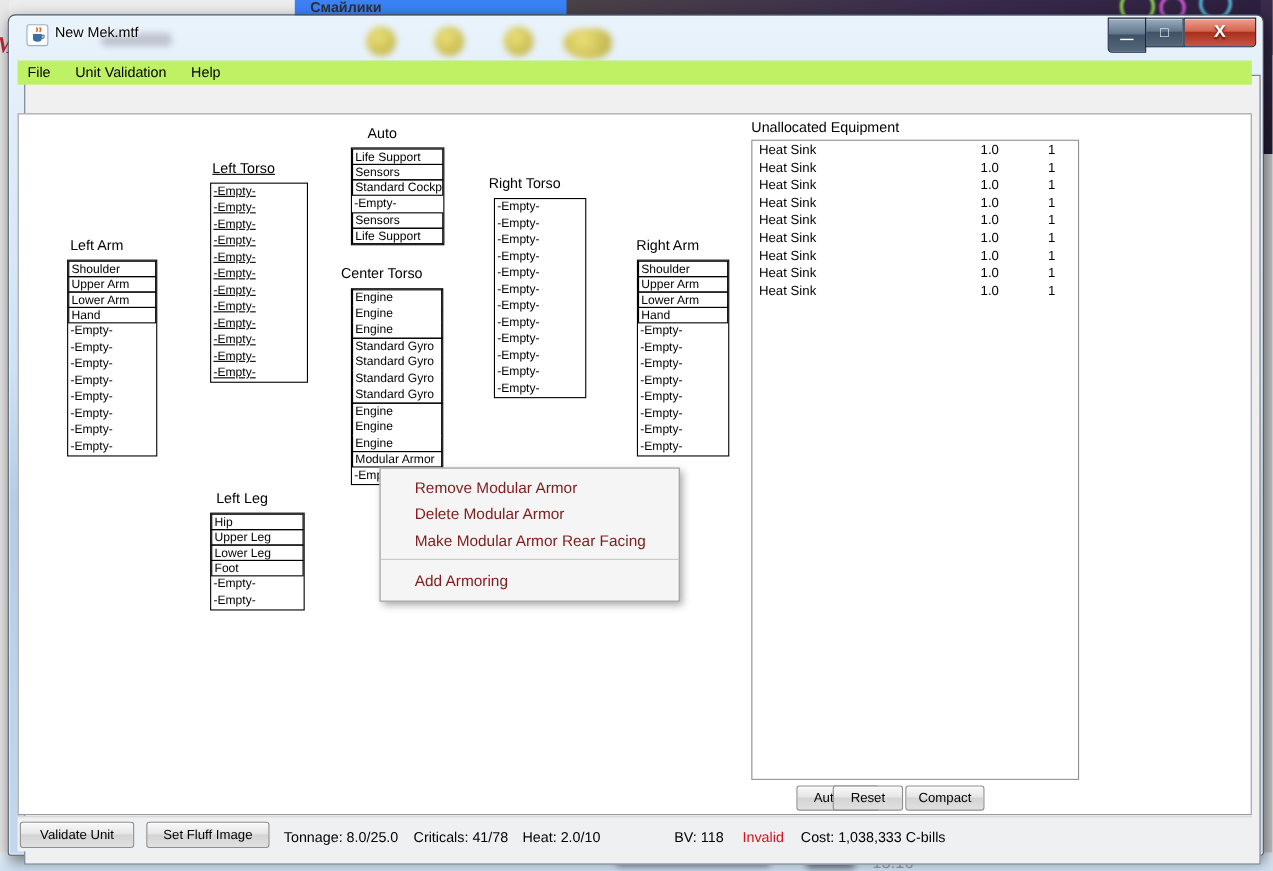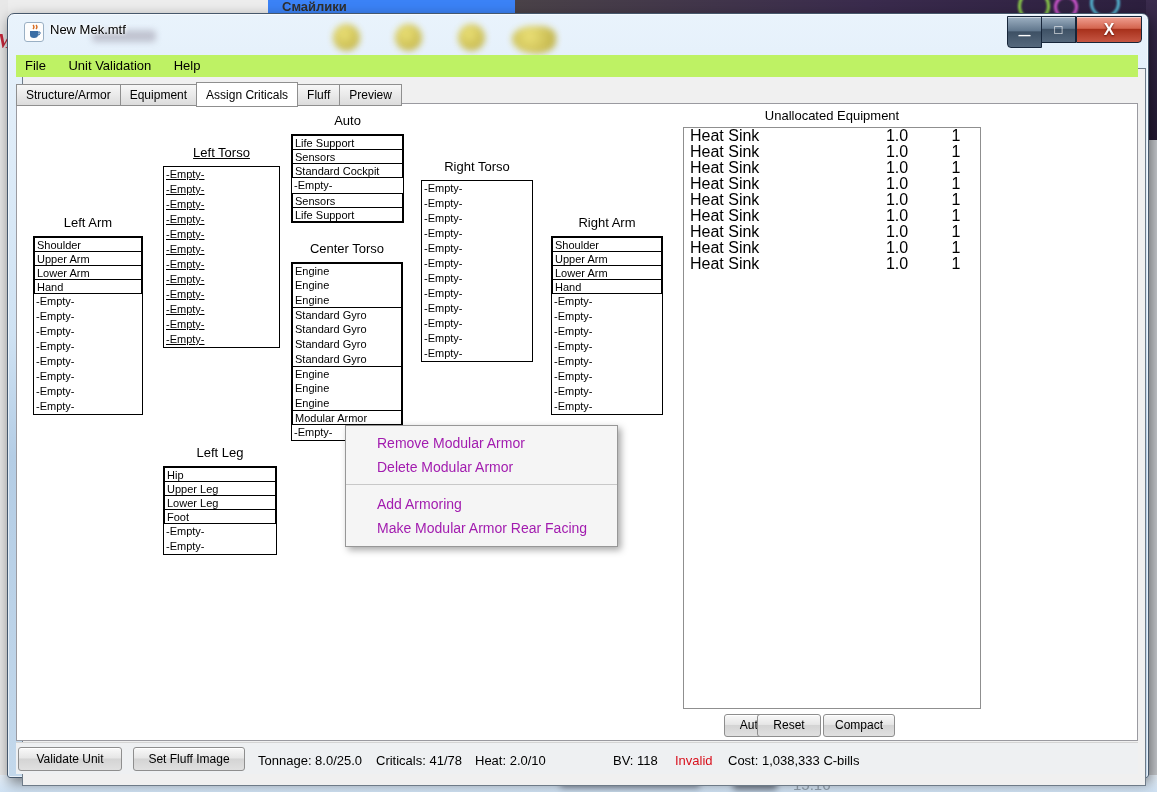--- a/index.html
+++ b/index.html
@@ -47,44 +47,44 @@
   .tab{height:20px;line-height:20px;padding:0 9px;font-size:12px;margin-left:-1px;
        background:linear-gradient(180deg,#f7f7f7,#dcdcdc);border:1px solid #8f8f8f;}
   .tab.active{height:23px;line-height:24px;margin-bottom:-1px;background:#fff;z-index:4;}
   .panel{position:absolute;left:16px;top:103px;width:1122px;height:638px;background:#fff;
          border:1px solid #9a9aa0;box-sizing:border-box;}
   .statusstrip{position:absolute;left:16px;top:742px;width:1122px;height:31px;background:#eef0f2;
          border-top:1px solid #d4d4d4;}
   
   .crit{position:absolute;z-index:1;}
   .crit .ttl{display:block;text-align:center;font-size:13px;height:22px;line-height:18px;}
-  .critbox{background:#fff;border:1px solid #000;box-sizing:border-box;}
+  .critbox{background:#fff;border:1px solid #000;box-sizing:border-box;margin-left:28px;}
   .slot{height:15px;line-height:14px;font-size:11px;padding-left:2px;box-sizing:border-box;
         white-space:nowrap;overflow:hidden;}
   .cb{border:1px solid #000;}
   .mt{margin-top:-1px;}
   .gt{border:1px solid #000;border-bottom:0;}
   .gm{border-left:1px solid #000;border-right:1px solid #000;}
   .gb{border:1px solid #000;border-top:0;}
   
   .cmenu{position:absolute;left:345px;top:425px;width:271px;background:#f5f5f5;border:1px solid #979797;
          box-shadow:3px 3px 7px rgba(0,0,0,.35);z-index:9;padding:5px 0 6px 0;}
-  .cm-item{height:24px;line-height:24px;padding-left:31px;font-size:14px;color:#a21caf;}
+  .cm-item{height:24px;line-height:24px;padding-left:31px;font-size:14px;color:#7f1d1d;}
   .cm-sep{border-top:1px solid #c8c8c8;margin-top:5px;padding-top:7px;height:24px;}
   
-  .ua-title{position:absolute;left:683px;top:108px;width:298px;text-align:center;font-size:13px;}
+  .ua-title{position:absolute;left:683px;top:108px;width:298px;font-size:13px;}
   .ua-table{position:absolute;left:683px;top:127px;width:298px;height:582px;background:#fff;
             border:1px solid #8f8f8f;box-sizing:border-box;}
   .ua-head{display:flex;height:26px;background:linear-gradient(180deg,#ffffff,#eaebed);
            border-bottom:1px solid #bfc1c3;font-size:12px;}
   .ua-head div{line-height:25px;box-sizing:border-box;}
   .ua-hname{width:185px;padding-left:8px;border-right:1px solid #c6c8ca;}
   .ua-htons{width:57px;padding-left:8px;border-right:1px solid #c6c8ca;}
   .ua-hcrits{width:54px;text-align:center;}
-  .ua-row{display:flex;height:16px;font-size:16px;line-height:16px;gap:16px;}
+  .ua-row{display:flex;height:16px;font-size:12px;line-height:16px;gap:16px;}
   .ua-row div{box-sizing:border-box;}
   .ua-cname{width:185px;padding-left:6px;}
   .ua-ctons{width:57px;text-align:right;padding-right:8px;}
   .ua-ccrits{width:54px;text-align:center;}
   
   .btn{position:absolute;background:linear-gradient(180deg,#f9f9f9,#e6e6e6 45%,#d4d4d4 50%,#e0e0e0);
        border:1px solid #8e8e8e;border-radius:3px;font-size:12px;text-align:center;
        box-shadow:inset 0 1px 0 #fff;}
   .stat{position:absolute;font-size:13px;line-height:24px;top:749px;}
   .invalid{color:#d8101c;}
@@ -130,27 +130,20 @@
   <div class="winbtn cl" style="left:1076px;width:64px;border-radius:0 0 4px 0;font-size:16px;text-shadow:0 1px 2px #5e1208;">X</div>
 
   <div class="window" style="background:none;border:none;box-shadow:none;border-radius:0;">
     <div class="client"></div>
   </div>
   <div class="menubar">
     <span>File</span>
     <span>Unit Validation</span>
     <span>Help</span>
   </div>
-  <div class="tabs">
-    <span class="tab">Structure/Armor</span>
-    <span class="tab">Equipment</span>
-    <span class="tab active">Assign Criticals</span>
-    <span class="tab">Fluff</span>
-    <span class="tab">Preview</span>
-  </div>
   <div class="panel"></div>
   <div class="statusstrip"></div>
 
   <div class="crit" style="left:291px;top:112px;width:113px;">
     <span class="ttl">Auto</span>
     <div class="critbox">
 
     <div class="slot cb">Life Support</div>
         <div class="slot cb mt">Sensors</div>
         <div class="slot cb mt">Standard Cockpit</div>
@@ -343,17 +336,17 @@
   <span class="stat" style="left:376px;">Criticals: 41/78</span>
   <span class="stat" style="left:475px;">Heat: 2.0/10</span>
   <span class="stat" style="left:613px;">BV: 118</span>
   <span class="stat invalid" style="left:675px;">Invalid</span>
   <span class="stat" style="left:728px;">Cost: 1,038,333 C-bills</span>
 
   <div class="cmenu">
 
   <div class="cm-item">Remove Modular Armor</div>
       <div class="cm-item">Delete Modular Armor</div>
+      <div class="cm-item">Make Modular Armor Rear Facing</div>
       <div class="cm-item cm-sep">Add Armoring</div>
-      <div class="cm-item">Make Modular Armor Rear Facing</div>
     </div>
 
 </div>
 
 </body></html>

